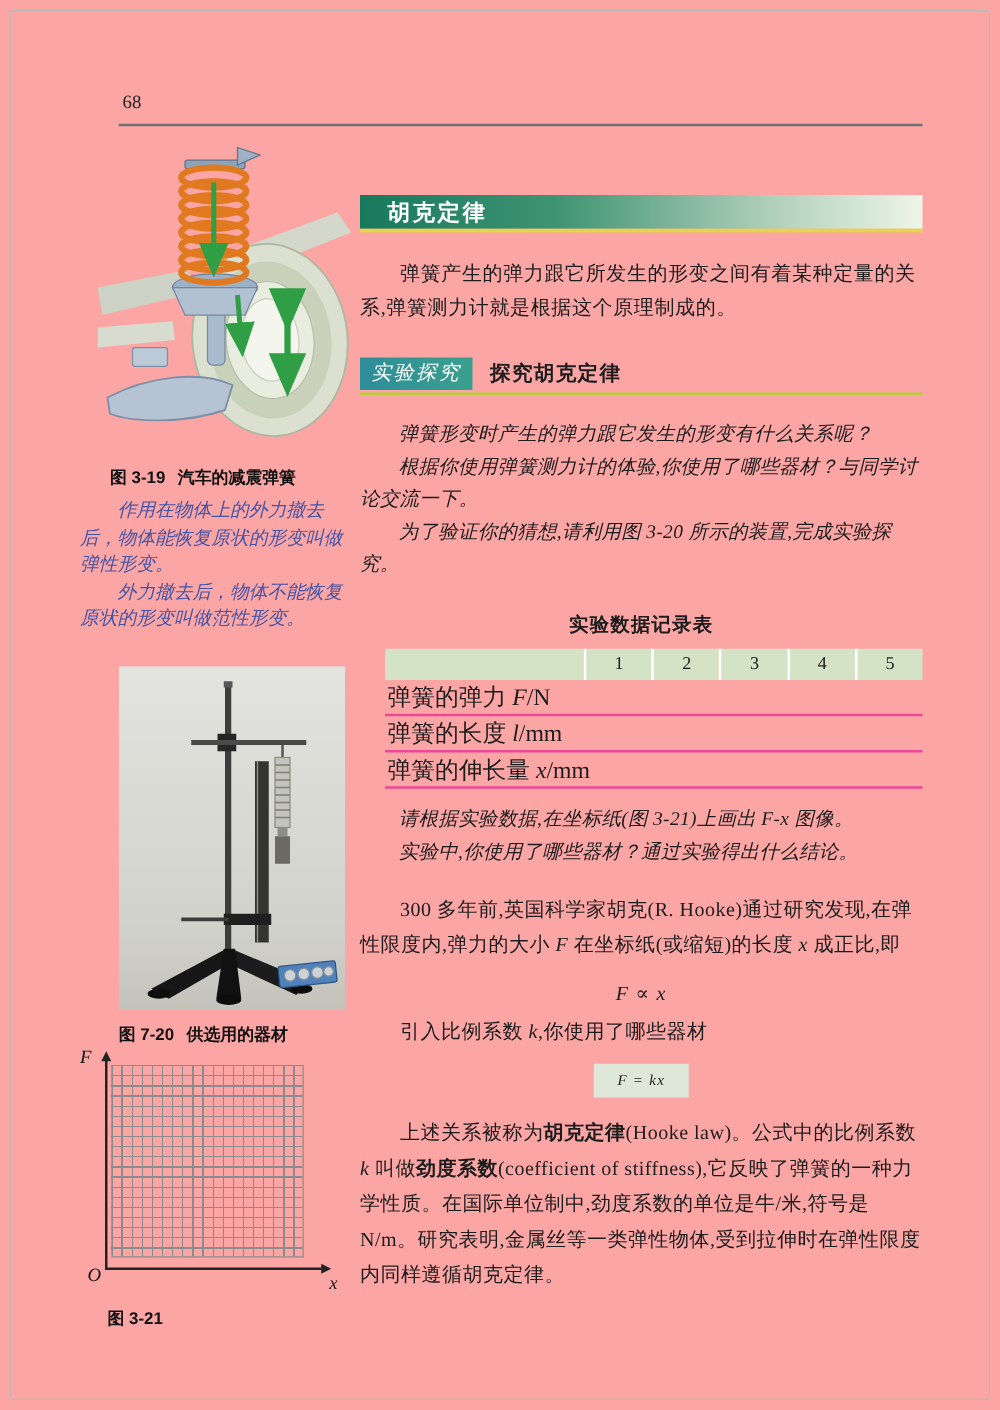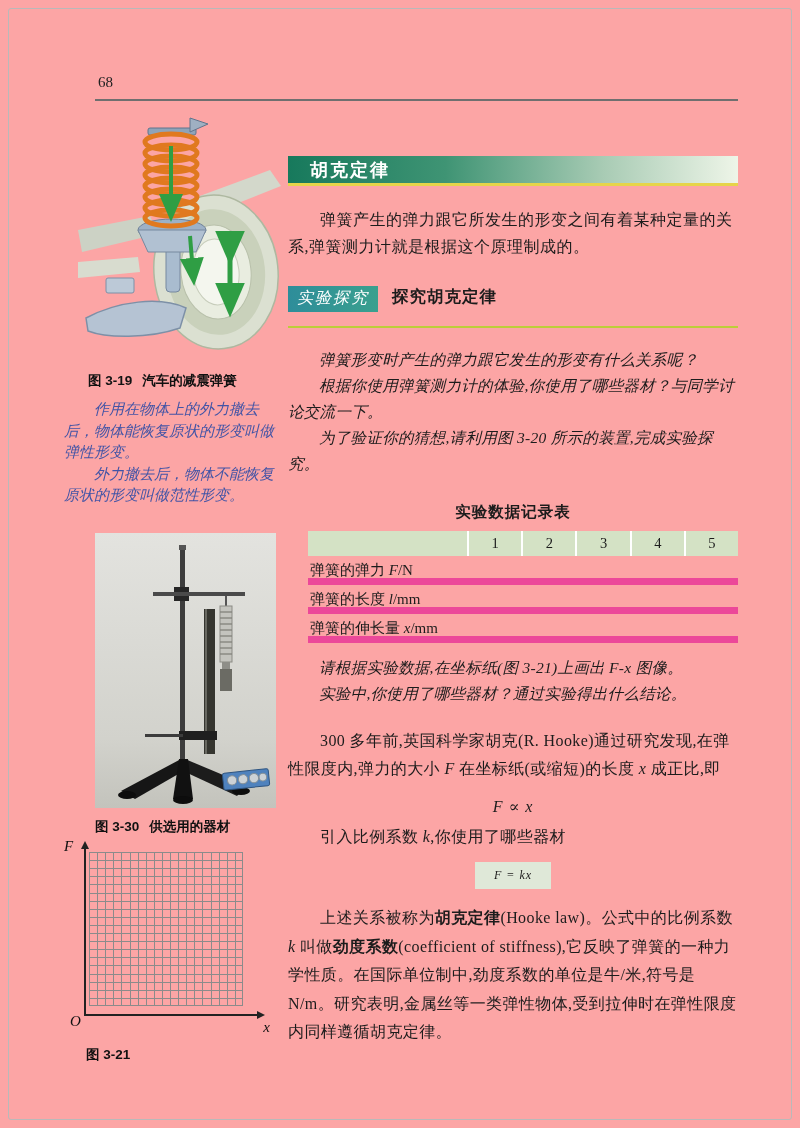--- a/index.html
+++ b/index.html
@@ -55,36 +55,36 @@
 
   
   .col-right{position:absolute;left:288px;top:156px;width:450px;}
 
   .section-bar{height:30px;background:linear-gradient(to right,var(--accent-green) 0%,#3f9474 35%,#a8cbb4 70%,var(--accent-green-light) 100%);
     border-bottom:3px solid var(--underline-yellow);color:#fff;
     font-family:"Liberation Sans","DejaVu Sans",sans-serif;font-weight:bold;font-size:18px;line-height:29px;padding-left:22px;letter-spacing:2px;}
 
   .intro{margin-top:20px;font-size:16px;line-height:27px;text-indent:2em;letter-spacing:.5px;}
 
-  .exp-header{margin-top:26px;border-bottom:2px solid var(--exp-underline);padding-bottom:14px;display:flex;align-items:flex-start;}
+  .exp-header{margin-top:26px;border-bottom:2px solid var(--exp-underline);padding-bottom:2px;display:flex;align-items:center;}
   .exp-badge{display:inline-block;background:linear-gradient(to right,#2e8d9a,#3aa08e);color:#fff;font-style:italic;
     font-size:16px;padding:2px 9px 3px 9px;letter-spacing:2px;}
   .exp-title{font-family:"Liberation Sans","DejaVu Sans",sans-serif;font-weight:bold;font-size:16.5px;margin-left:14px;letter-spacing:1px;}
 
   .kaiti{font-style:italic;font-size:15.5px;line-height:26px;letter-spacing:.3px;}
   .kaiti-block{margin-top:19px;}
   .kaiti-block p{text-indent:2em;}
 
   .table-title{margin-top:25px;text-align:center;font-family:"Liberation Sans","DejaVu Sans",sans-serif;font-weight:bold;font-size:15.5px;letter-spacing:1px;}
   .data-table{margin-top:8px;margin-left:20px;width:430px;}
   .dt-head{display:flex;height:25px;line-height:25px;}
   .dt-head .cell{background:var(--table-header-bg);font-size:14.5px;text-align:center;}
   .dt-head .c-label{flex:0 0 37%;}
   .dt-head .c-num{flex:1;border-left:2px solid #fff;}
-  .dt-row{height:29px;line-height:29px;border-bottom:7px solid #ec4899;font-size:15px;padding-left:2px;}
+  .dt-row{height:29px;line-height:29px;border-bottom:2px solid #ec4899;font-size:19px;padding-left:2px;}
 
   .followups{margin-top:12px;padding-left:31px;}
 
   .body-p{font-size:16px;line-height:28px;text-indent:2em;letter-spacing:.4px;}
   .p-hooke{margin-top:20px;}
   .formula-line{margin-top:14px;text-align:center;font-size:16px;font-style:italic;letter-spacing:1px;}
   .p-coeff{margin-top:7px;}
   .formula-box-wrap{margin-top:11px;text-align:center;}
   .formula-box{display:inline-block;background:var(--formula-box-bg);padding:6px 19px;font-size:12px;font-style:italic;letter-spacing:1px;}
   .p-final{margin-top:15px;line-height:28.5px;}
@@ -197,21 +197,21 @@
 
       <g transform="rotate(-6 150 246)">
         <rect x="128" y="238" width="46" height="17" rx="2" fill="#4f82bd" stroke="#2f5580"></rect>
         <circle cx="137" cy="246" r="4.6" fill="#ccd2d6" stroke="#859098"></circle>
         <circle cx="148" cy="246" r="4.6" fill="#ccd2d6" stroke="#859098"></circle>
         <circle cx="159" cy="246" r="4.6" fill="#ccd2d6" stroke="#859098"></circle>
         <circle cx="168" cy="246" r="3.8" fill="#ccd2d6" stroke="#859098"></circle>
       </g>
     </svg>
     <figcaption class="caption">
-      <span class="cap-label">图 3-30</span><span>供选用的器材</span>
+      <span class="cap-label">图 7-20</span><span>供选用的器材</span>
     </figcaption>
   </figure>
 
   <figure class="fig fig21">
     <div class="graph">
       <span class="lbl lbl-f">F</span>
       <div class="axis-y"></div>
       <div class="axis-x"></div>
       <div class="grid"></div>
       <span class="lbl lbl-o">O</span>

